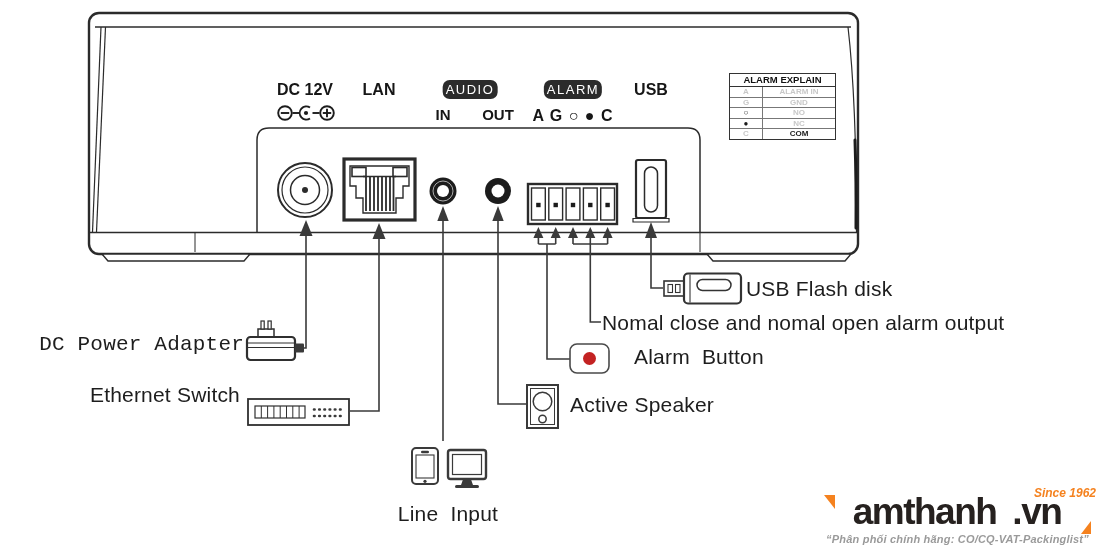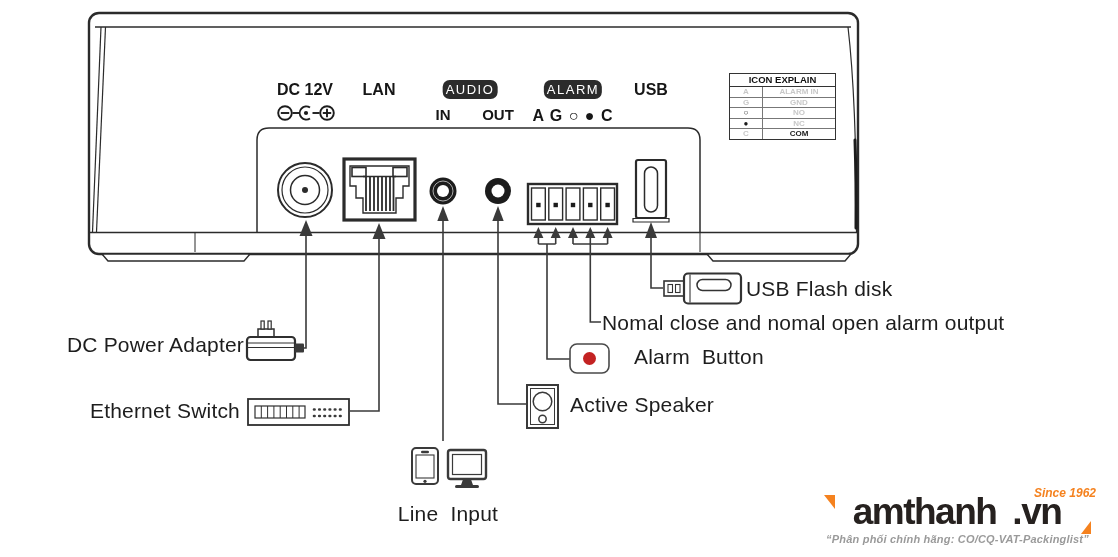--- a/index.html
+++ b/index.html
@@ -207,21 +207,21 @@
   <div class="abs ctr portlbl" style="left:305px;top:81px;">DC 12V</div>
   <div class="abs ctr portlbl" style="left:379px;top:81px;">LAN</div>
   <div class="abs ctr badge" style="left:470px;top:80px;">AUDIO</div>
   <div class="abs ctr sublbl" style="left:443px;top:106px;text-align:center;">IN</div>
   <div class="abs ctr sublbl" style="left:498px;top:106px;">OUT</div>
   <div class="abs ctr badge" style="left:573px;top:80px;">ALARM</div>
   <div class="abs ctr sublbl pins" style="left:573px;top:107px;">A G ○ ● C</div>
   <div class="abs ctr portlbl" style="left:651px;top:81px;">USB</div>
 
   <div class="iex">
-    <div class="iex-title">ICON EXPLAIN</div>
+    <div class="iex-title">ALARM EXPLAIN</div>
     <div class="iex-row">
       <div class="iex-cell first">A</div>
       <div class="iex-cell">ALARM IN</div>
     </div>
     <div class="iex-row">
       <div class="iex-cell first">G</div>
       <div class="iex-cell">GND</div>
     </div>
     <div class="iex-row">
       <div class="iex-cell first blk">○</div>
@@ -230,22 +230,22 @@
     <div class="iex-row">
       <div class="iex-cell first blk">●</div>
       <div class="iex-cell">NC</div>
     </div>
     <div class="iex-row">
       <div class="iex-cell first">C</div>
       <div class="iex-cell blk">COM</div>
     </div>
   </div>
 
-  <div class="abs ann" style="right:874px;top:333px;">DC Power Adapter</div>
-  <div class="abs ann" style="right:878px;top:399px;">Ethernet Switch</div>
+  <div class="abs ann" style="right:874px;top:333px;font-family:Liberation Mono, monospace;">DC Power Adapter</div>
+  <div class="abs ann" style="right:878px;top:383px;">Ethernet Switch</div>
   <div class="abs ann ctr" style="left:448px;top:502px;">Line  Input</div>
   <div class="abs ann" style="left:570px;top:393px;">Active Speaker</div>
   <div class="abs ann" style="left:634px;top:345px;">Alarm  Button</div>
   <div class="abs ann" style="left:602px;top:311px;">Nomal close and nomal open alarm output</div>
   <div class="abs ann" style="left:746px;top:277px;">USB Flash disk</div>
 
   <div class="logo">
     <div class="since">Since 1962</div>
     <div class="brand-row">
       <span class="tri-tl"></span>

